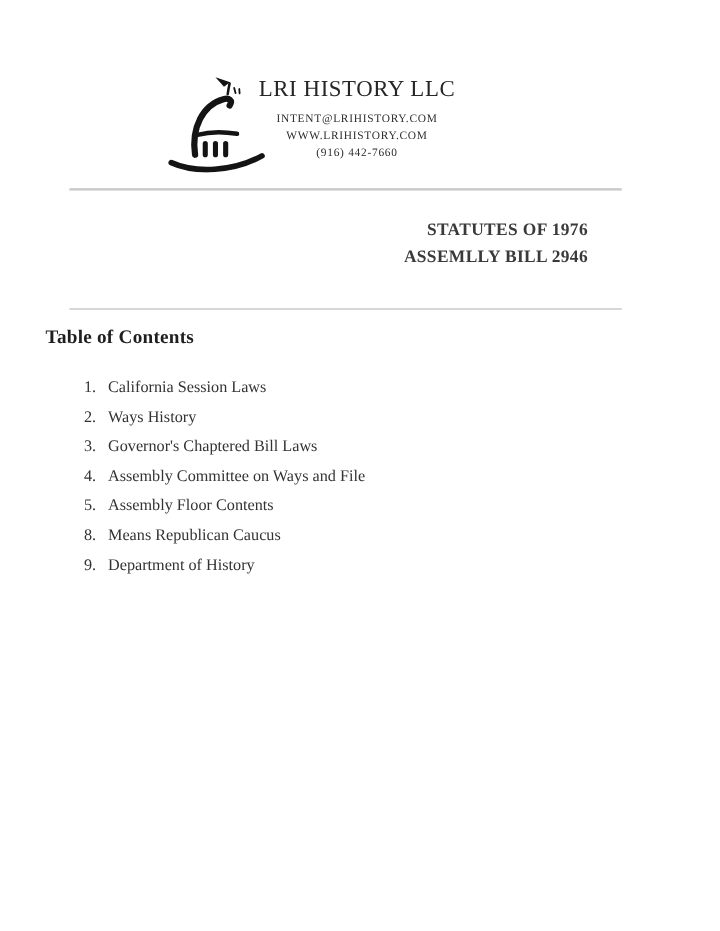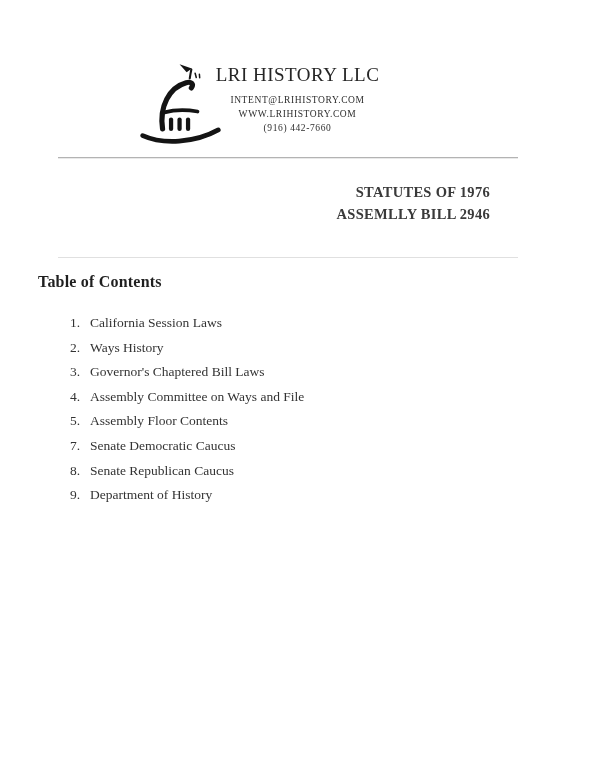--- a/index.html
+++ b/index.html
@@ -120,23 +120,20 @@
     <li>
       <span class="toc-num">3.</span><span>Governor's Chaptered Bill Laws</span>
     </li>
     <li>
       <span class="toc-num">4.</span><span>Assembly Committee on Ways and File</span>
     </li>
     <li>
       <span class="toc-num">5.</span><span>Assembly Floor Contents</span>
     </li>
     <li>
-      <span class="toc-num">7.</span><span>Senate Democratic Caucus</span>
-    </li>
-    <li>
-      <span class="toc-num">8.</span><span>Senate Republican Caucus</span>
+      <span class="toc-num">8.</span><span>Means Republican Caucus</span>
     </li>
     <li>
       <span class="toc-num">9.</span><span>Department of History</span>
     </li>
   </ol>
 
 </div>
 
 </body></html>

